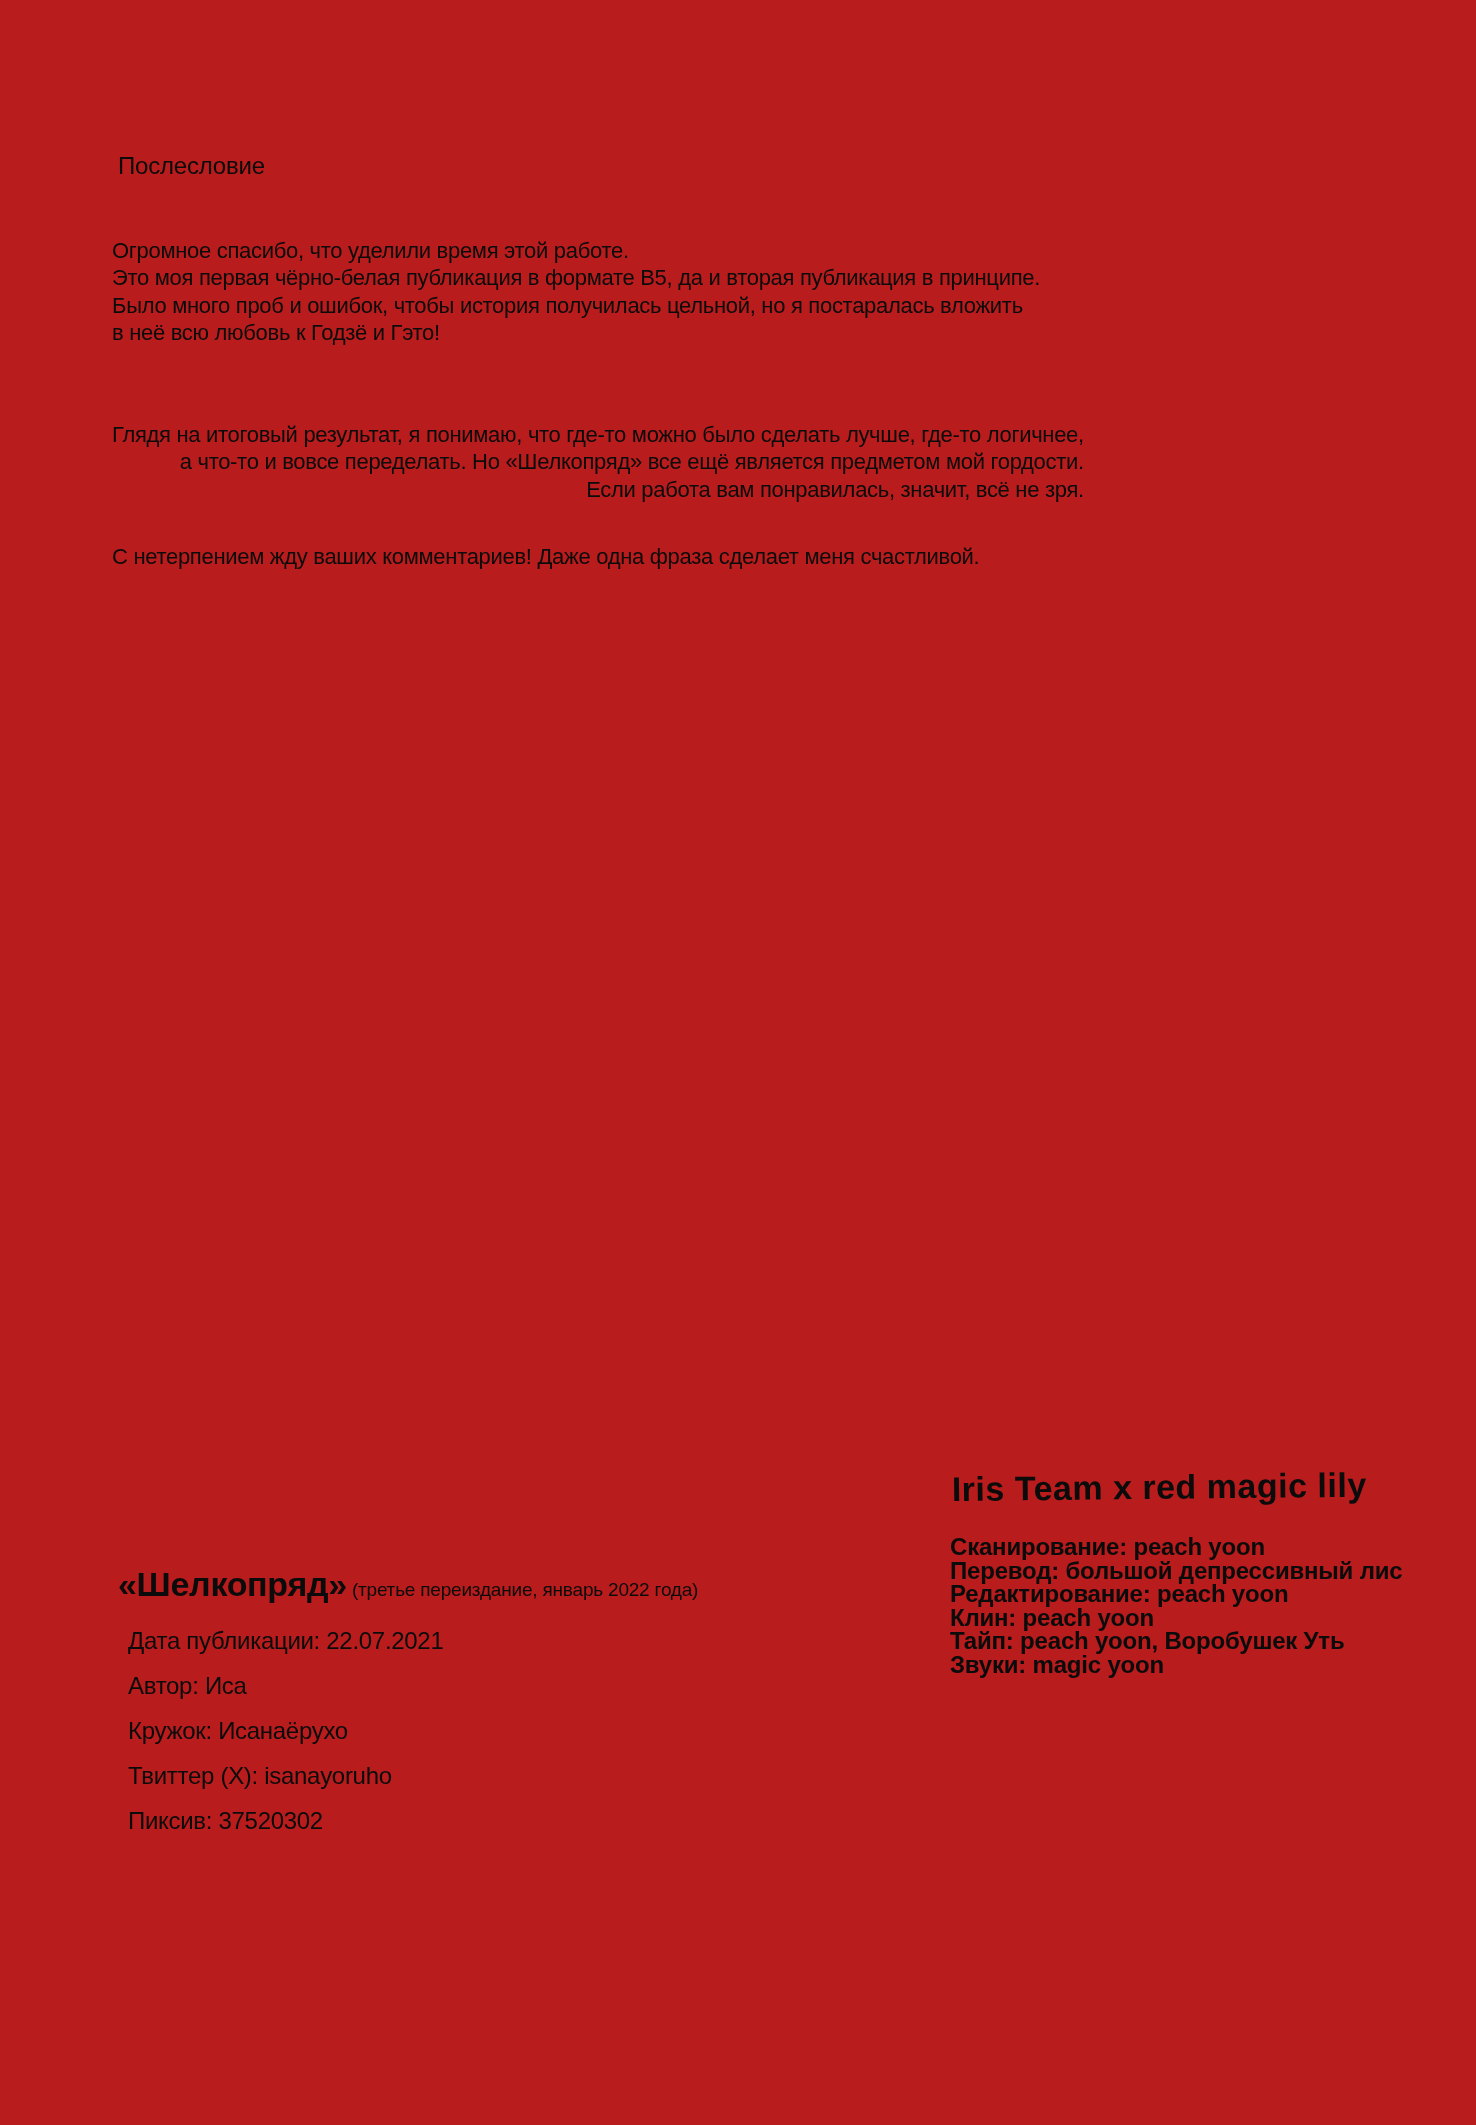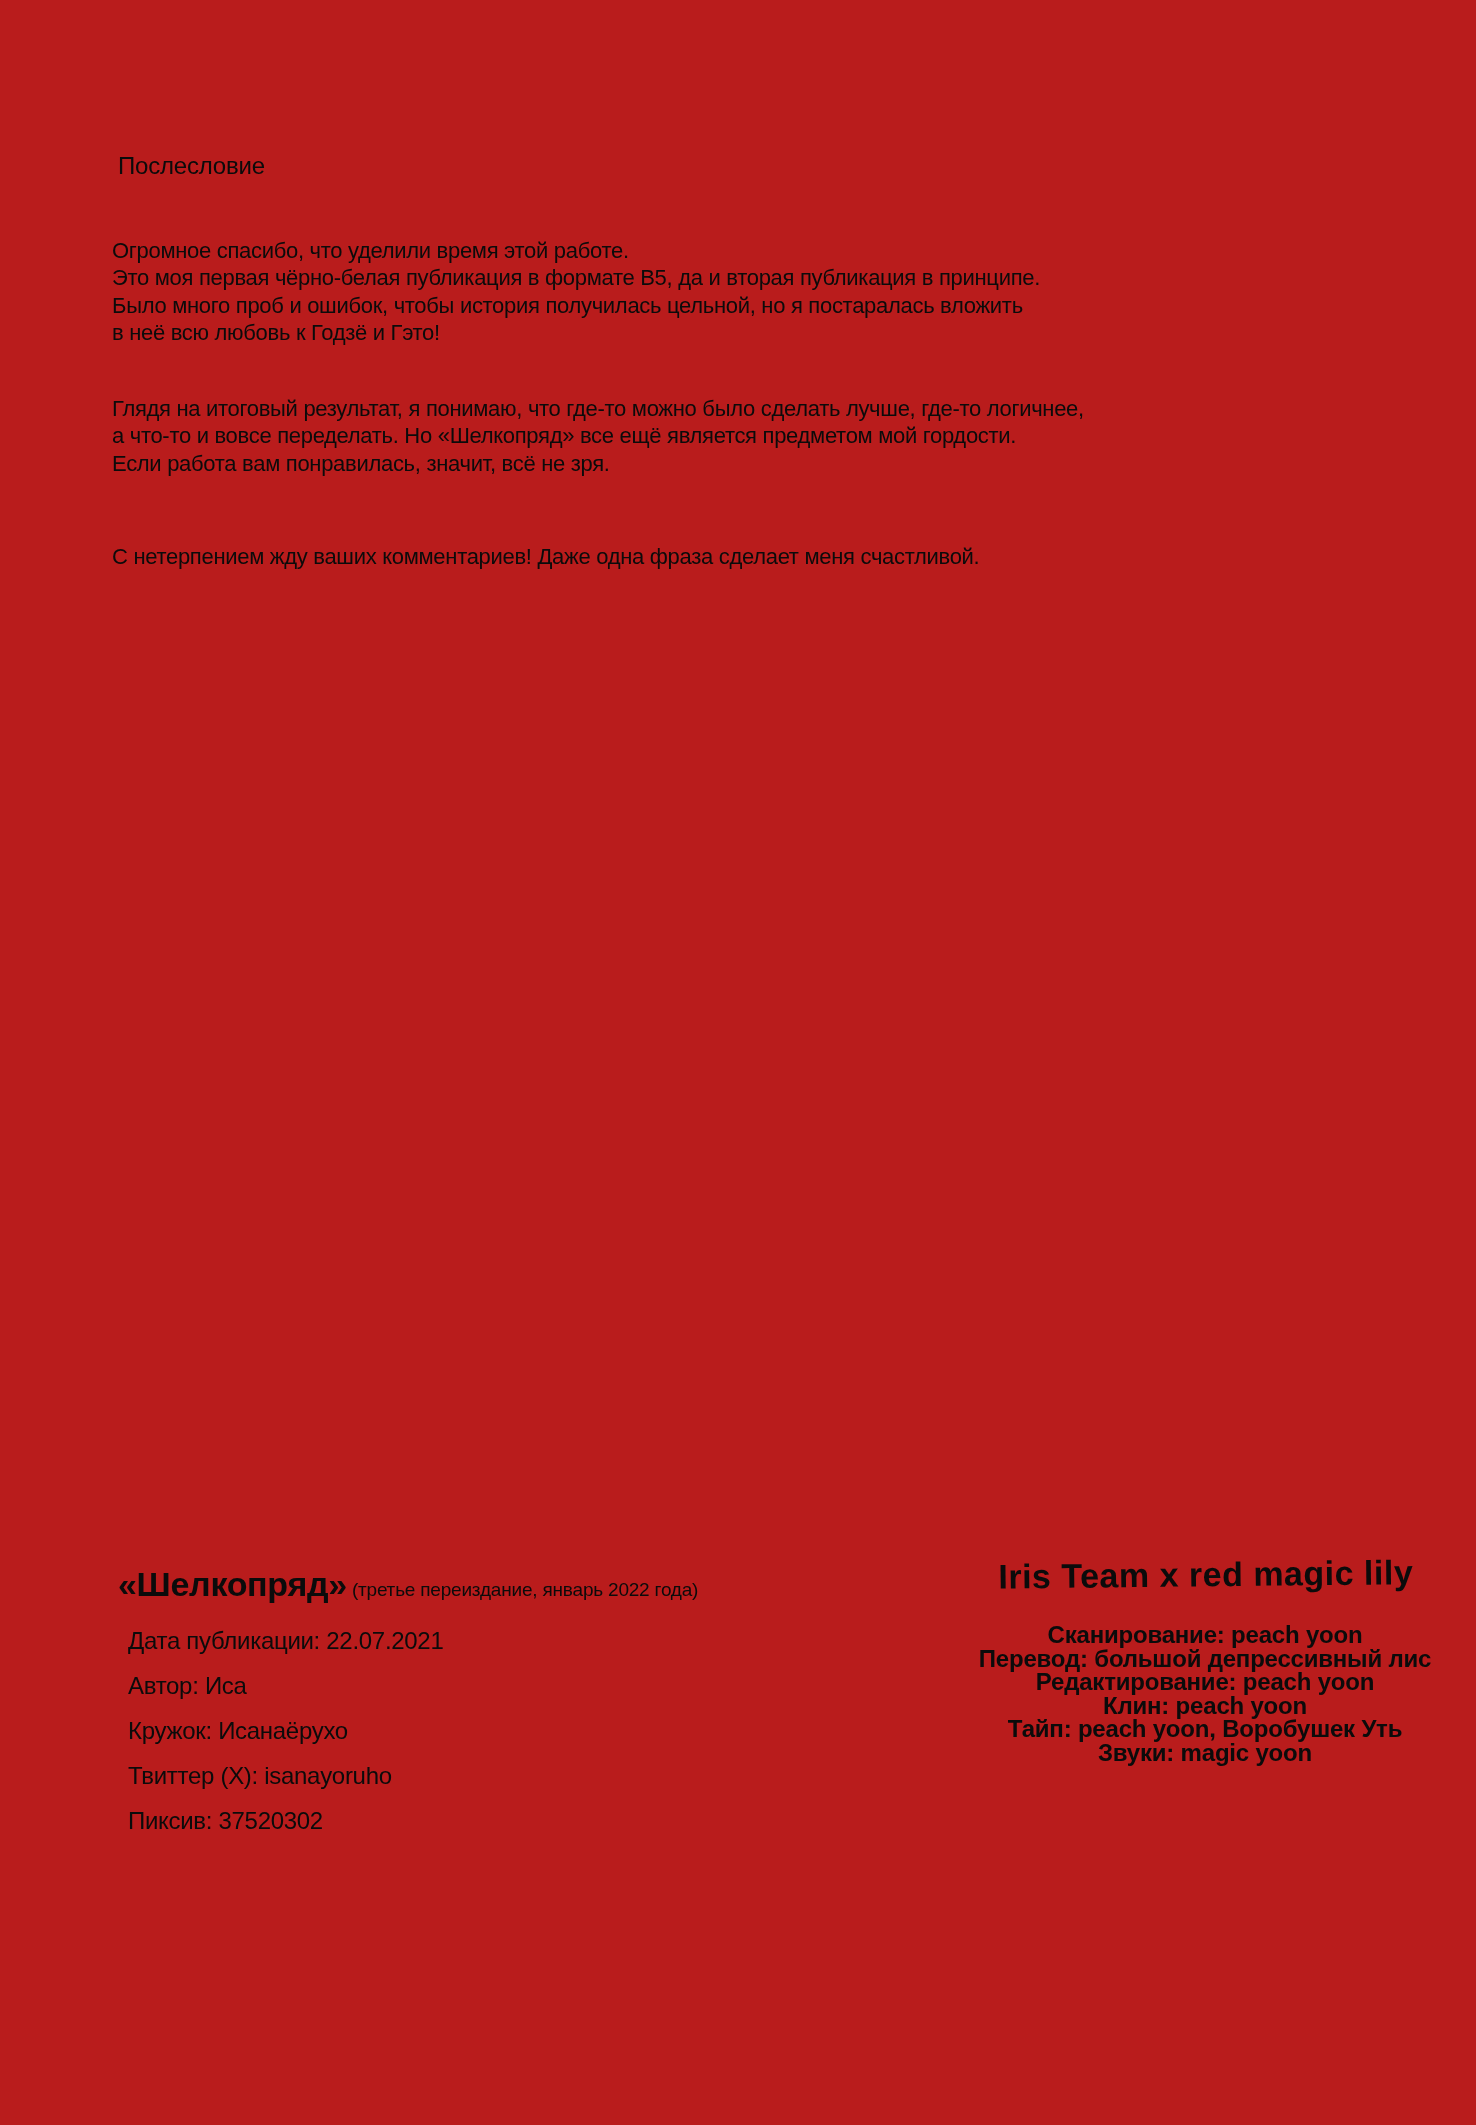--- a/index.html
+++ b/index.html
@@ -30,21 +30,21 @@
   .para {
     position: absolute;
     left: 112px;
     margin: 0;
     font-size: 22px;
     line-height: 27.4px;
     letter-spacing: -0.3px;
     white-space: pre-line;
   }
   .para-1 { top: 237px; }
-  .para-2 { top: 395px; }
+  .para-2 { top: 421px; text-align: right; }
   .para-3 { top: 543px; }
 
   
   .colophon {
     position: absolute;
     left: 118px;
     top: 1565px;
   }
   .colophon-heading {
     margin: 0 0 14px 0;
@@ -68,23 +68,22 @@
     letter-spacing: -0.3px;
     display: flex;
     align-items: center;
     white-space: pre;
   }
 
   
   .credits {
     position: absolute;
     left: 950px;
-    top: 1558px;
+    top: 1470px;
     width: 510px;
-    text-align: center;
   }
   .team-title {
     margin: 0 0 26px 2px;
     font-size: 34px;
     font-weight: 700;
     letter-spacing: 0.5px;
     transform: rotate(-0.6deg);
     transform-origin: left bottom;
     white-space: nowrap;
   }

